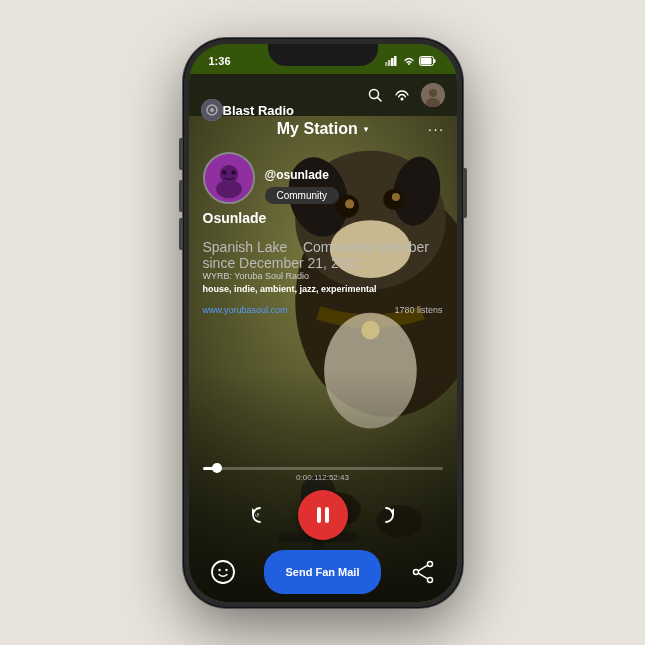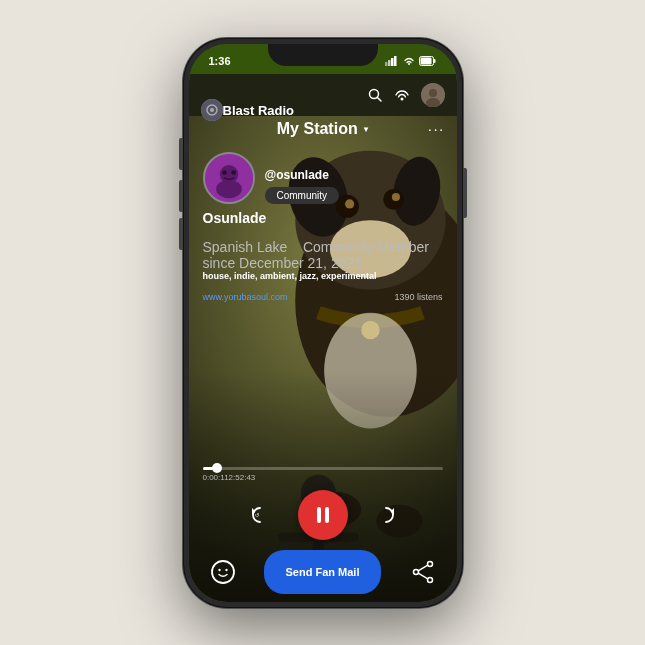--- a/index.html
+++ b/index.html
@@ -323,21 +323,21 @@
       background: #fff;
       border-radius: 50%;
       position: absolute;
       top: 50%;
       left: 6%;
       transform: translate(-50%, -50%);
     }
 
     .time-row {
       display: flex;
-      justify-content: flex-start;
+      justify-content: center;
       margin-bottom: 8px;
     }
 
     .time-label {
       color: #bbb;
       font-size: 8px;
     }
 
     .controls-row {
       display: flex;
@@ -550,24 +550,25 @@
             <span class="profile-handle">@osunlade</span>
             <button class="following-btn">Community</button>
           </div>
         </div>
         <div class="profile-name">Osunlade</div>
         <div class="profile-meta">
           <span>Spanish Lake</span>
           &nbsp;&nbsp;
           <span>Community Member since December 21, 2021</span>
         </div>
+        <div class="profile-station">WYRB: Yoruba Soul Radio</div>
         <div class="profile-tags">house, indie, ambient, jazz, experimental</div>
         <div class="profile-website-row">
           <span class="profile-website">www.yorubasoul.com</span>
-          <span class="profile-listens">1390 listens</span>
+          <span class="profile-listens">1780 listens</span>
         </div>
       </div>
 
       <div class="player-section">
 
         <div class="progress-bar-container">
           <div class="progress-track">
             <div class="progress-fill"></div>
             <div class="progress-thumb"></div>
           </div>

